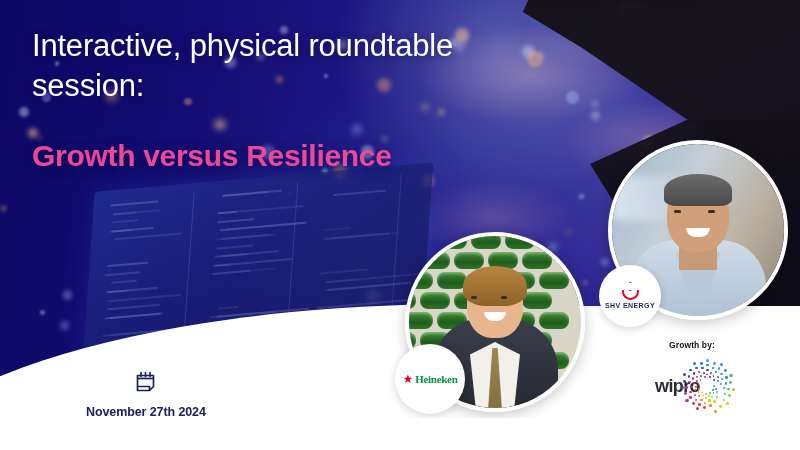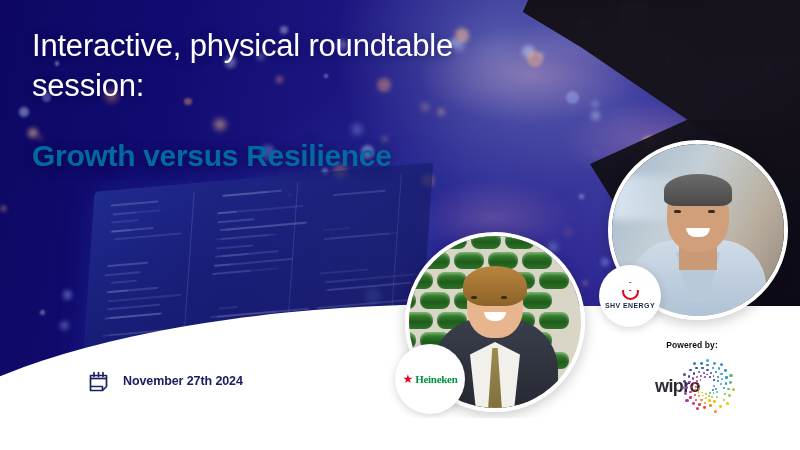--- a/index.html
+++ b/index.html
@@ -92,21 +92,21 @@
 
   
   .kicker{
     position:absolute;left:32px;top:26px;width:430px;
     color:#fff;font-size:31px;line-height:1.28;font-weight:400;
     letter-spacing:-0.2px;
     text-shadow:0 1px 10px rgba(8,6,50,.45);
   }
   .headline{
     position:absolute;left:32px;top:138px;width:520px;
-    color:#0369a1;font-size:30px;font-weight:bold;line-height:1.2;
+    color:#ec4899;font-size:30px;font-weight:bold;line-height:1.2;
     letter-spacing:-0.3px;
     text-shadow:0 2px 12px rgba(8,6,50,.5);
   }
 
   
   .portrait{
     position:absolute;border-radius:50%;overflow:hidden;
     border:4px solid #fff;
     box-shadow:0 3px 14px rgba(0,0,0,.22);
   }
@@ -216,21 +216,21 @@
     width:2.5px;height:9px;background:#e2001a;border-radius:2px;
   }
   .shv-mark:after{
     content:"";position:absolute;left:-2.5px;top:-2.5px;right:-2.5px;
     height:7px;background:#fff;
   }
   .shv-word{color:#1b2a4a;font-size:7px;font-weight:bold;letter-spacing:.4px;}
 
   
   .meta{position:absolute;left:86px;top:368px;display:flex;align-items:center;gap:38px;}
-  .meta-item{display:flex;align-items:center;gap:11px;}
+  .meta-item{display:flex;align-items:center;gap:11px;flex-direction:column;}
   .meta-label{color:#1b2060;font-size:12.5px;font-weight:bold;letter-spacing:-0.1px;}
   .ico{width:26px;height:26px;display:block;}
 
   
   .powered{
     position:absolute;left:604px;top:340px;width:176px;
     display:flex;flex-direction:column;align-items:center;
   }
   .powered-label{color:#111;font-size:8.5px;font-weight:bold;letter-spacing:.1px;}
   .logos{display:flex;align-items:center;gap:14px;margin-top:13px;}
@@ -487,21 +487,21 @@
         <path d="M4.5 7.5 h16 v11 l-4 4 h-12 z" fill="none" stroke="#1b2060" stroke-width="1.7" stroke-linejoin="round"></path>
         <path d="M4.5 18.5 h12 v4" fill="none" stroke="#1b2060" stroke-width="1.7" stroke-linejoin="round"></path>
         <path d="M4.5 10.5 h16" stroke="#1b2060" stroke-width="1.7"></path>
         <path d="M8 4.5 v4 M12.5 4.5 v4 M17 4.5 v4" stroke="#1b2060" stroke-width="1.7" stroke-linecap="round"></path>
       </svg>
       <span class="meta-label">November 27th 2024</span>
     </div>
   </div>
 
   <div class="powered">
-    <span class="powered-label">Powered by:</span>
+    <span class="powered-label">Growth by:</span>
     <div class="logos">
       <span class="wipro">
         <span class="wipro-word">wipro</span>
         <span class="wipro-spiral" id="spiral">
             <i style="width: 1.6px; height: 1.6px; left: 30.2px; top: 23.2px; background: rgb(58, 163, 220);"></i>
             <i style="width: 1.82px; height: 1.82px; left: 32.222px; top: 25.7086px; background: rgb(47, 143, 208);"></i>
             <i style="width: 2.04px; height: 2.04px; left: 33.1566px; top: 29.339px; background: rgb(91, 191, 106);"></i>
             <i style="width: 2.26px; height: 2.26px; left: 32.5724px; top: 33.6456px; background: rgb(156, 203, 59);"></i>
             <i style="width: 2.48px; height: 2.48px; left: 30.2123px; top: 38.0395px; background: rgb(242, 194, 0);"></i>
             <i style="width: 2.7px; height: 2.7px; left: 26.0361px; top: 41.8538px; background: rgb(240, 138, 35);"></i>

